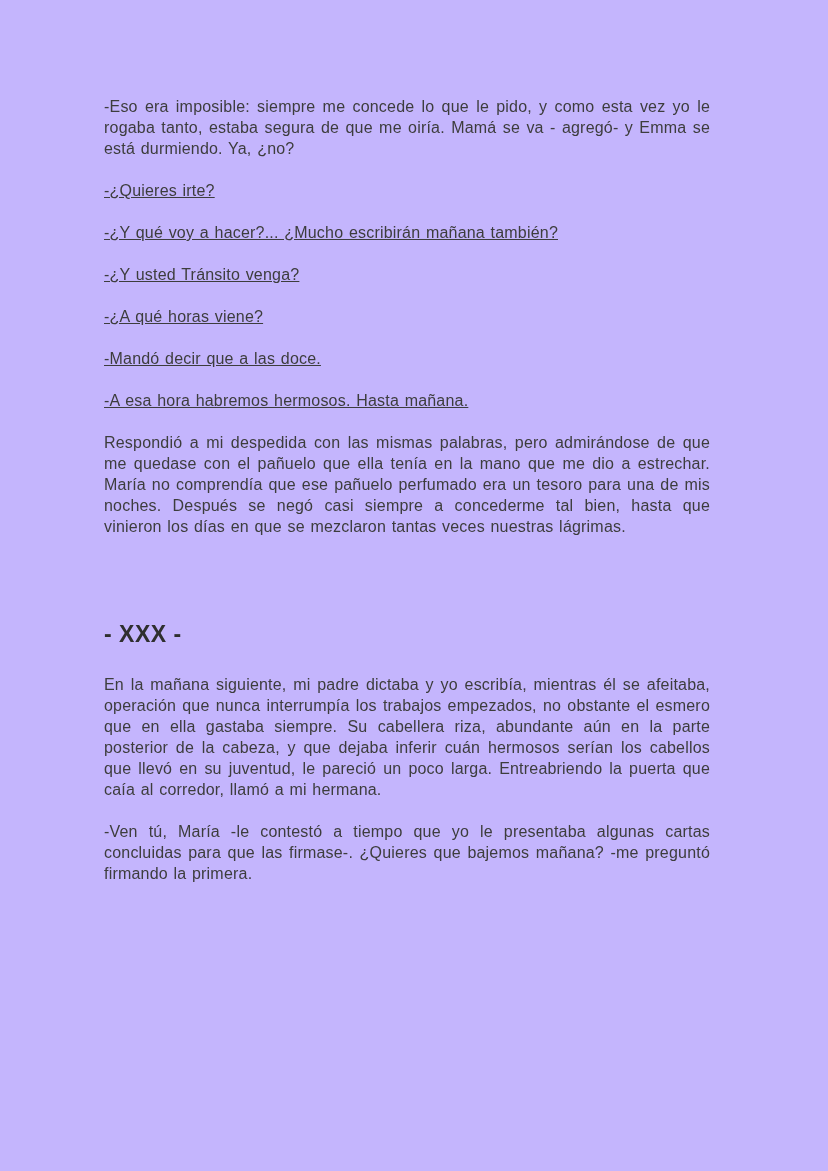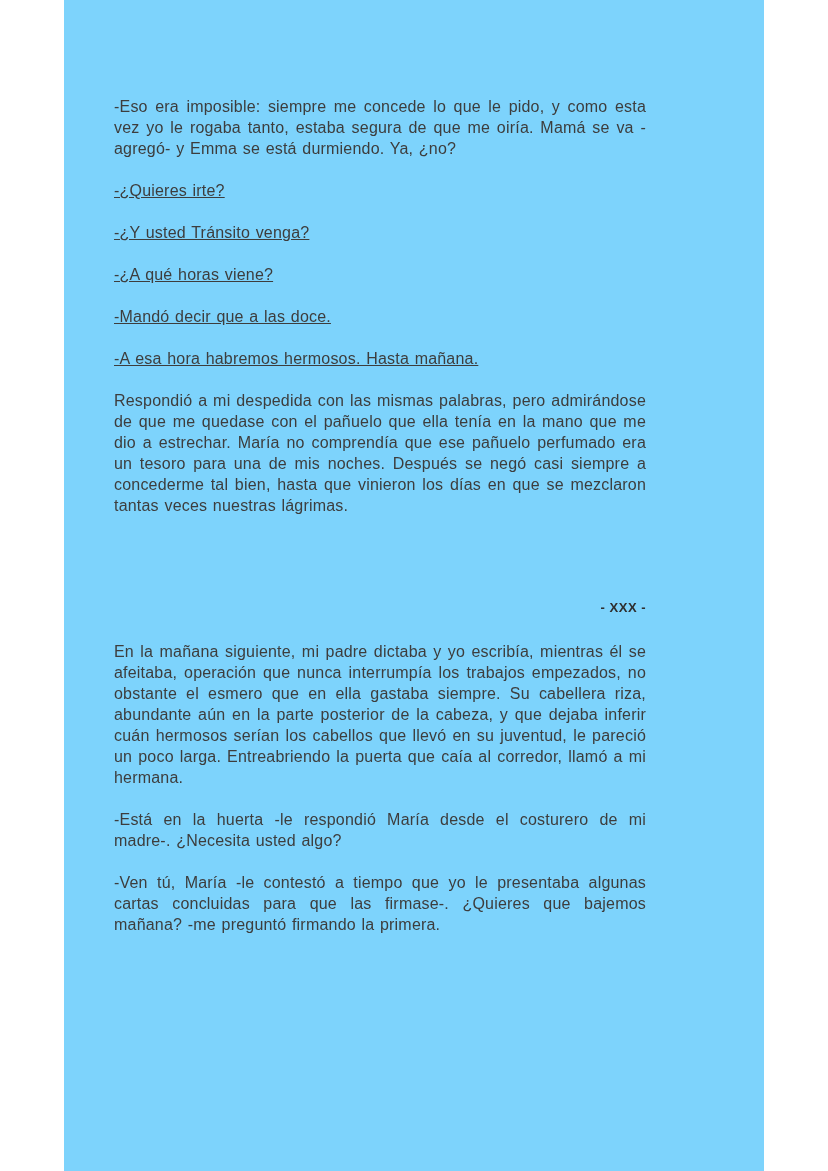--- a/index.html
+++ b/index.html
@@ -2,65 +2,65 @@
 <html><head>
 <meta charset="utf-8">
 <style>
   html, body {
     margin: 0;
     padding: 0;
     background: #ffffff;
   }
   .page {
     position: relative;
-    width: 700px;
+    width: 828px;
     height: 1171px;
     margin: 0 auto;
-    background: #7dd3fc;
+    background: #c4b5fd;
     box-sizing: border-box;
-    padding: 96px 118px 60px 50px;
+    padding: 96px 118px 60px 104px;
     font-family: "Liberation Sans", sans-serif;
     color: #3d3d3d;
     overflow: hidden;
   }
   .body-text p {
     font-size: 16px;
     line-height: 21px;
     letter-spacing: 0.2px;
     word-spacing: 1px;
     text-align: justify;
     margin: 0 0 21px 0;
   }
   .body-text p.short {
     text-align: left;
     text-decoration: underline;
   }
   h2.chapter-heading {
-    text-align: right;
-    font-size: 13px;
+    text-align: left;
+    font-size: 23px;
     font-weight: bold;
     color: #2f2f2f;
     letter-spacing: 0.5px;
     margin: 84px 0 26px 0;
   }
 </style>
 </head>
 <body>
 
 <div class="page">
   <div class="body-text">
     <p>-Eso era imposible: siempre me concede lo que le pido, y como esta vez yo le rogaba tanto, estaba segura de que me oiría. Mamá se va - agregó- y Emma se está durmiendo. Ya, ¿no?</p>
     <p class="short">-¿Quieres irte?</p>
+    <p class="short">-¿Y qué voy a hacer?... ¿Mucho escribirán mañana también?</p>
     <p class="short">-¿Y usted Tránsito venga?</p>
     <p class="short">-¿A qué horas viene?</p>
     <p class="short">-Mandó decir que a las doce.</p>
     <p class="short">-A esa hora habremos hermosos. Hasta mañana.</p>
     <p>Respondió a mi despedida con las mismas palabras, pero admirándose de que me quedase con el pañuelo que ella tenía en la mano que me dio a estrechar. María no comprendía que ese pañuelo perfumado era un tesoro para una de mis noches. Después se negó casi siempre a concederme tal bien, hasta que vinieron los días en que se mezclaron tantas veces nuestras lágrimas.</p>
   </div>
 
   <h2 class="chapter-heading">- XXX -</h2>
 
   <div class="body-text">
     <p>En la mañana siguiente, mi padre dictaba y yo escribía, mientras él se afeitaba, operación que nunca interrumpía los trabajos empezados, no obstante el esmero que en ella gastaba siempre. Su cabellera riza, abundante aún en la parte posterior de la cabeza, y que dejaba inferir cuán hermosos serían los cabellos que llevó en su juventud, le pareció un poco larga. Entreabriendo la puerta que caía al corredor, llamó a mi hermana.</p>
-    <p>-Está en la huerta -le respondió María desde el costurero de mi madre-. ¿Necesita usted algo?</p>
     <p>-Ven tú, María -le contestó a tiempo que yo le presentaba algunas cartas concluidas para que las firmase-. ¿Quieres que bajemos mañana? -me preguntó firmando la primera.</p>
   </div>
 </div>
 
 </body></html>

